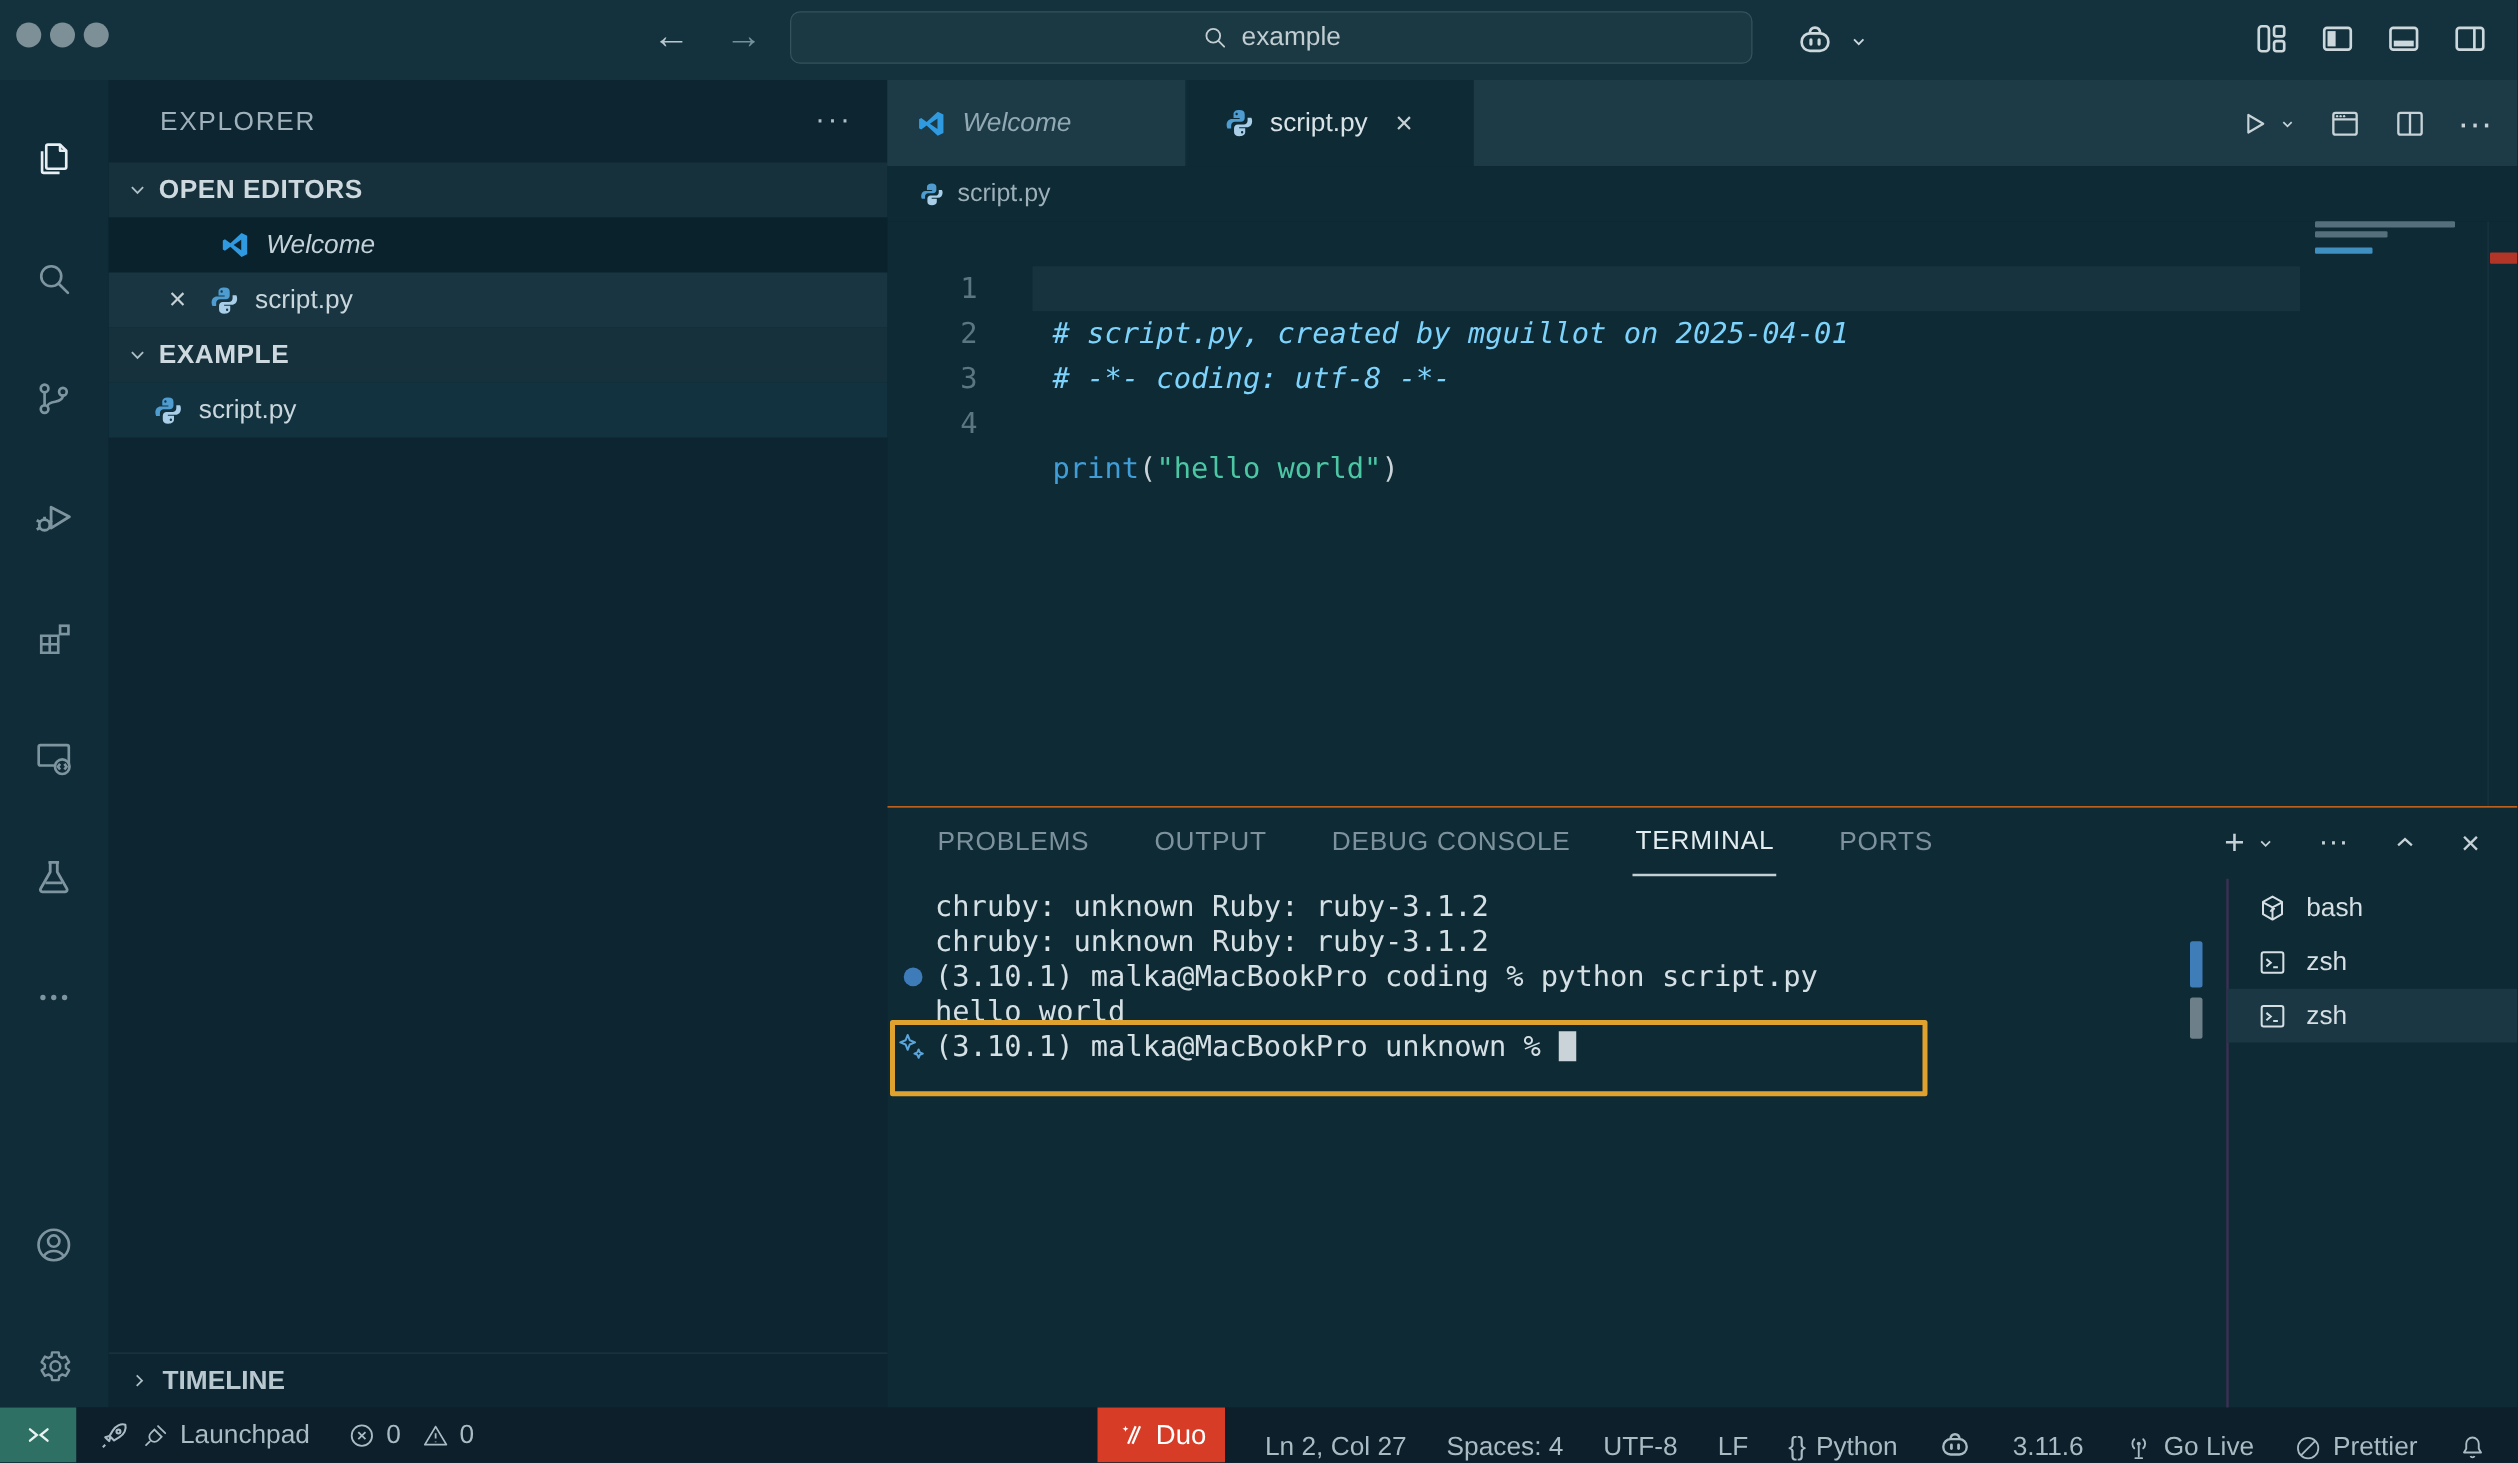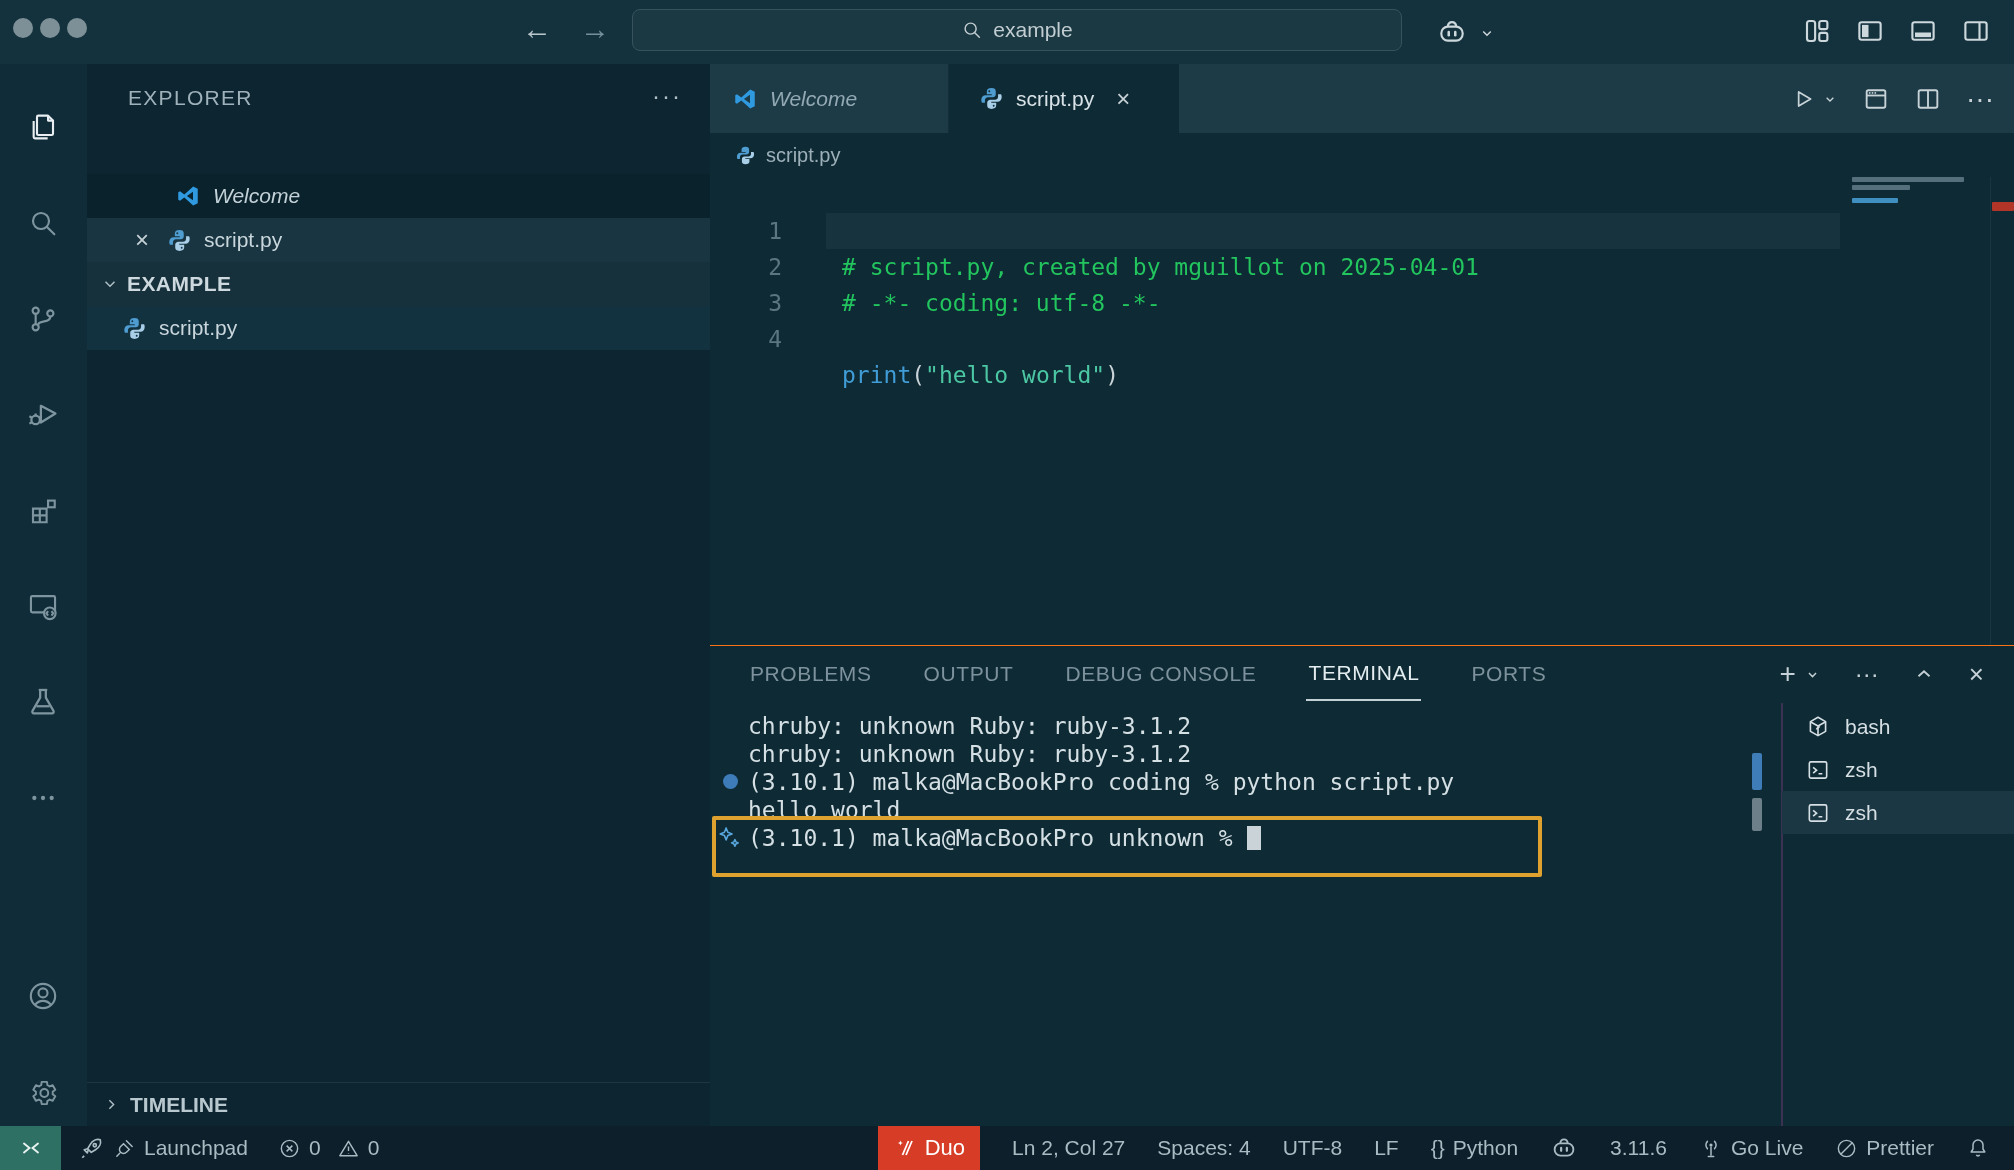--- a/index.html
+++ b/index.html
@@ -41,21 +41,21 @@
   .tab-welcome { left:0; width:239px; background:#1d3b47; color:#93a9b3; border-right:1px solid #152e38; }
   .tab-script { left:239px; width:230px; background:#0e2a34; color:#d8e2e7; }
   .tabclose { margin-left:22px; color:#c6d1d6; font-size:24px; }
   .editor-actions { position:absolute; right:20px; top:0; height:69px; display:flex; align-items:center; gap:24px; color:#c8d3d8; }
   .breadcrumb { left:710px; top:133px; width:1304px; height:44px; background:#0e2a34; display:flex; align-items:center;
                 padding-left:25px; gap:10px; color:#9db0b9; font-size:20px; }
   .codearea { left:710px; top:177px; width:1304px; height:468px; background:#0e2a34; font-family:"DejaVu Sans Mono",monospace; }
   .cline { position:absolute; left:0; width:1304px; height:36px; line-height:36px; font-size:23px; white-space:pre; }
   .lnum { position:absolute; left:0; width:72px; text-align:right; color:#5b7581; }
   .ltext { position:absolute; left:132px; }
-  .tok-comment { color:#22c55e; }
+  .tok-comment { color:#7dd3fc; font-style:italic; }
   .tok-kw { color:#419dd7; }
   .tok-str { color:#4cc7a4; }
   .tok-p { color:#c9d3d8; }
   .curline { position:absolute; left:116px; top:36px; width:1014px; height:36px; background:#16333e; }
   .minimap-bar { position:absolute; border-radius:1px; }
 
   
   .panel { left:710px; top:645px; width:1304px; height:481px; background:#0e2a34; border-top:1px solid #f97316; }
   .ptabs { position:absolute; left:38px; top:0; height:56px; display:flex; gap:48px; align-items:center; }
   .ptab { font-size:21px; letter-spacing:.6px; color:#7d929c; padding:14px 2px; }
@@ -68,21 +68,21 @@
   .hlbox { position:absolute; left:2px; top:114px; width:830px; height:61px; border:4px solid #dfa22f; border-radius:2px; }
   .term-sep { position:absolute; left:1071px; top:57px; width:2px; height:424px; background:#3a3153; }
   .termlist { position:absolute; left:1072px; top:59px; width:232px; }
   .tl-row { position:relative; height:43px; display:flex; align-items:center; gap:14px; padding-left:23px; font-size:21px; color:#d5dfe4; }
   .tl-row.sel { background:#1b3743; }
   .tl-bar { position:absolute; width:10px; border-radius:2px; }
 
   
   .statusbar { left:0; top:1126px; width:2014px; height:44px; background:#0c1f2a; color:#a9bcc4; font-size:21px; }
   .sb-left { position:absolute; left:0; top:0; height:44px; display:flex; align-items:center; }
-  .sb-right { position:absolute; right:24px; top:0; height:44px; display:flex; align-items:center; gap:32px;padding-left:34px; }
+  .sb-right { position:absolute; right:24px; top:0; height:44px; display:flex; align-items:flex-end; gap:32px;padding-left:34px; }
   .sitem { display:flex; align-items:center; gap:8px; white-space:nowrap; }
   .remote { width:61px; height:44px; background:#2e7164; color:#e9f2f0; display:flex; align-items:center; justify-content:center; }
   .duo { height:44px; background:#d63c26; color:#ffffff; display:flex; align-items:center; gap:8px; padding:0 15px; font-size:22px; }
 </style>
 </head>
 <body>
 
 <div id="screen">
 
   <div class="abs titlebar">
@@ -214,20 +214,28 @@
         <path d="M20.4 13a7.5 7.5 0 0 0 0-2l2-1.5-2-3.4-2.3.9a7.5 7.5 0 0 0-1.7-1L16 3.5h-4l-.4 2.5a7.5 7.5 0 0 0-1.7 1l-2.3-.9-2 3.4 2 1.5a7.5 7.5 0 0 0 0 2l-2 1.5 2 3.4 2.3-.9a7.5 7.5 0 0 0 1.7 1l.4 2.5h4l.4-2.5a7.5 7.5 0 0 0 1.7-1l2.3.9 2-3.4z"></path>
         <circle cx="14" cy="12" r="3"></circle>
         </svg>
     </div>
   </div>
 
   <div class="abs sidebar">
     <div class="sb-title">EXPLORER</div>
     <div class="sb-ellipsis">···</div>
 
+    <div class="sb-row sb-head" style="top:66px">
+      <span class="chev">
+        <svg width="18" height="18" viewBox="0 0 24 24" fill="none" stroke="currentColor" stroke-width="2">
+            <path d="M6 9l6 6 6-6"></path>
+          </svg>
+        </span>
+      <span class="rowlabel">OPEN EDITORS</span>
+    </div>
 
     <div class="sb-row" style="top:110px;background:#0a222c">
       <span style="width:88px"></span>
       <span class="ficon">
         <svg width="26" height="26" viewBox="0 0 24 24">
             <path fill="#2f9ae0" fill-rule="evenodd" d="M16.8 3.2L8.6 10.7l-4-3L3 8.6v6.8l1.6.9 4-3 8.2 7.5 4.2-2V5.2l-4.2-2zm-.2 4.9v7.8L11 12l5.6-3.9z"></path>
           </svg>
         </span>
       <span class="rowlabel it" style="color:#c3d1d8">Welcome</span>
     </div>

